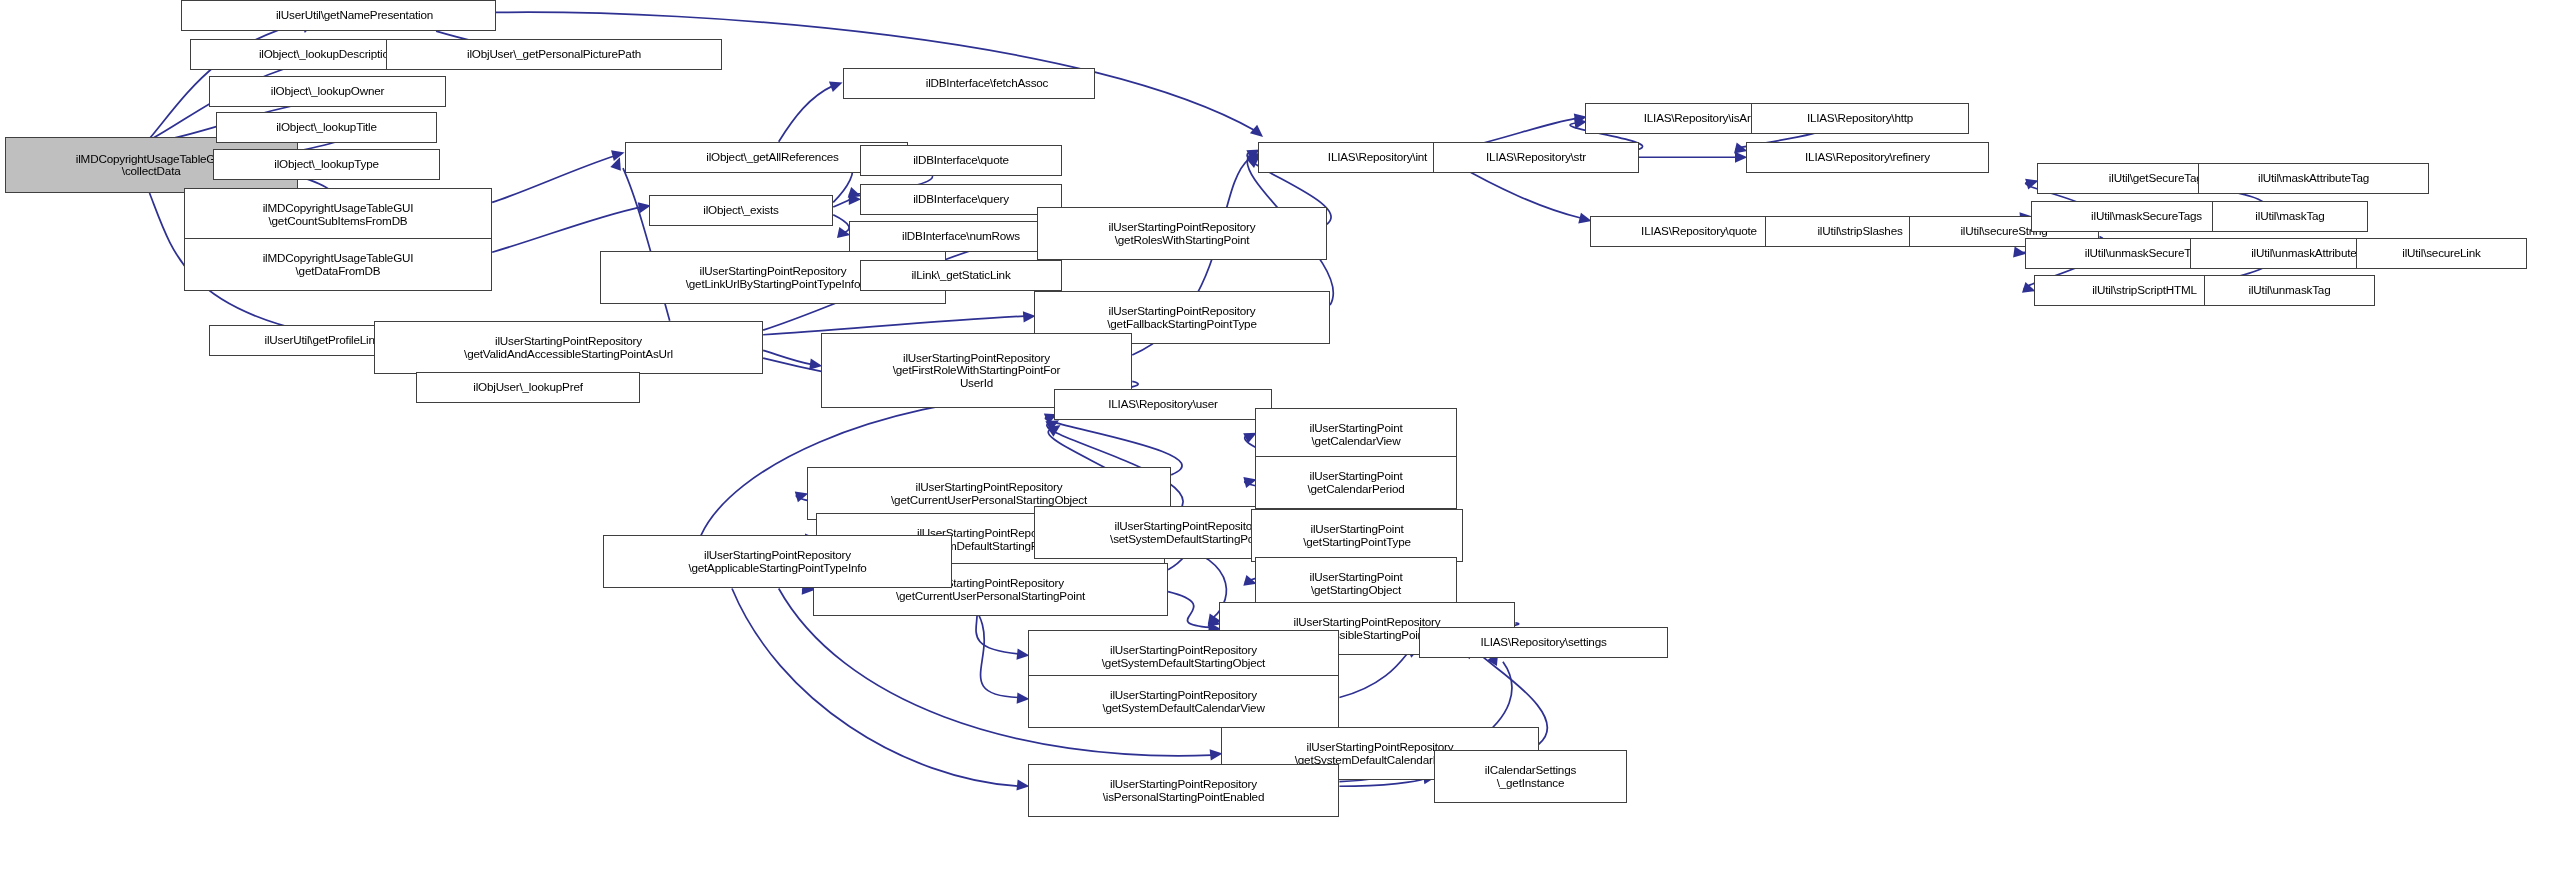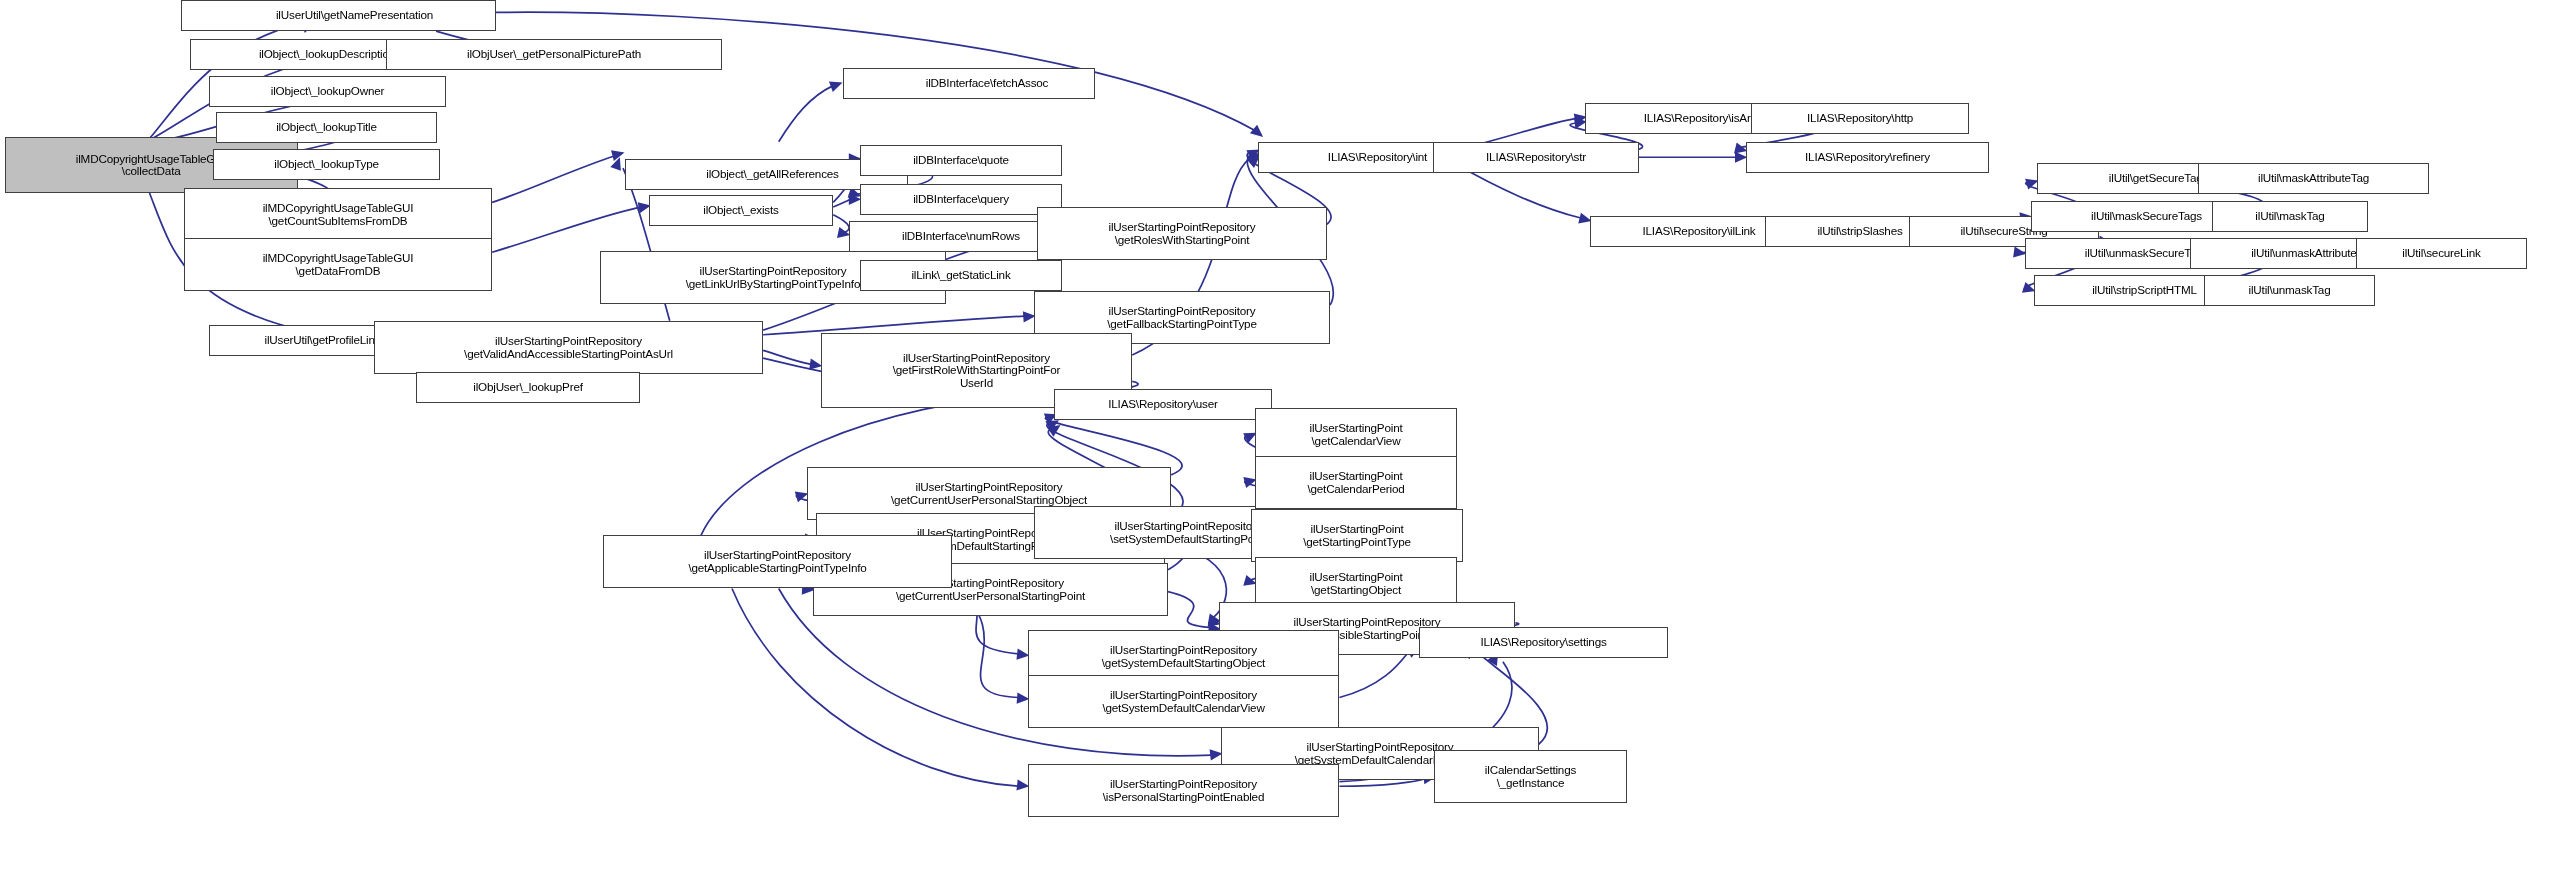--- a/index.html
+++ b/index.html
@@ -213,37 +213,37 @@
       <div class="node" style="left: 190px; top: 39px; width: 274px; height: 31px;"><span>ilObject\_lookupDescription</span></div>
       <div class="node" style="left: 209px; top: 76px; width: 237px; height: 31px;"><span>ilObject\_lookupOwner</span></div>
       <div class="node" style="left: 216px; top: 112px; width: 221px; height: 31px;"><span>ilObject\_lookupTitle</span></div>
       <div class="node" style="left: 213px; top: 149px; width: 227px; height: 31px;"><span>ilObject\_lookupType</span></div>
       <div class="node" style="left: 184px; top: 188px; width: 308px; height: 53px;"><span>ilMDCopyrightUsageTableGUI</span><span>\getCountSubItemsFromDB</span></div>
       <div class="node" style="left: 184px; top: 238px; width: 308px; height: 53px;"><span>ilMDCopyrightUsageTableGUI</span><span>\getDataFromDB</span></div>
       <div class="node" style="left: 386px; top: 39px; width: 336px; height: 31px;"><span>ilObjUser\_getPersonalPicturePath</span></div>
       <div class="node" style="left: 209px; top: 325px; width: 227px; height: 31px;"><span>ilUserUtil\getProfileLink</span></div>
       <div class="node" style="left: 374px; top: 321px; width: 389px; height: 53px;"><span>ilUserStartingPointRepository</span><span>\getValidAndAccessibleStartingPointAsUrl</span></div>
       <div class="node" style="left: 416px; top: 372px; width: 224px; height: 31px;"><span>ilObjUser\_lookupPref</span></div>
-      <div class="node" style="left: 625px; top: 159px; width: 283px; height: 31px; padding-left: 12px;"><span>ilObject\_getAllReferences</span></div>
+      <div class="node" style="left: 625px; top: 142px; width: 283px; height: 31px; padding-left: 12px;"><span>ilObject\_getAllReferences</span></div>
       <div class="node" style="left: 649px; top: 195px; width: 184px; height: 31px;"><span>ilObject\_exists</span></div>
       <div class="node" style="left: 600px; top: 251px; width: 346px; height: 53px;"><span>ilUserStartingPointRepository</span><span>\getLinkUrlByStartingPointTypeInfo</span></div>
       <div class="node" style="left: 843px; top: 68px; width: 252px; height: 31px; padding-left: 36px;"><span>ilDBInterface\fetchAssoc</span></div>
       <div class="node" style="left: 860px; top: 145px; width: 202px; height: 31px;"><span>ilDBInterface\quote</span></div>
       <div class="node" style="left: 860px; top: 184px; width: 202px; height: 31px;"><span>ilDBInterface\query</span></div>
       <div class="node" style="left: 849px; top: 221px; width: 224px; height: 31px;"><span>ilDBInterface\numRows</span></div>
       <div class="node" style="left: 860px; top: 260px; width: 202px; height: 31px;"><span>ilLink\_getStaticLink</span></div>
       <div class="node" style="left: 1037px; top: 207px; width: 290px; height: 53px;"><span>ilUserStartingPointRepository</span><span>\getRolesWithStartingPoint</span></div>
       <div class="node" style="left: 1034px; top: 291px; width: 296px; height: 53px;"><span>ilUserStartingPointRepository</span><span>\getFallbackStartingPointType</span></div>
       <div class="node" style="left: 821px; top: 333px; width: 311px; height: 75px;"><span>ilUserStartingPointRepository</span><span>\getFirstRoleWithStartingPointFor</span><span>UserId</span></div>
       <div class="node" style="left: 1258px; top: 142px; width: 199px; height: 31px; padding-left: 40px;"><span>ILIAS\Repository\int</span></div>
       <div class="node" style="left: 1433px; top: 142px; width: 206px; height: 31px;"><span>ILIAS\Repository\str</span></div>
       <div class="node" style="left: 1585px; top: 103px; width: 240px; height: 31px;"><span>ILIAS\Repository\isArray</span></div>
       <div class="node" style="left: 1751px; top: 103px; width: 218px; height: 31px;"><span>ILIAS\Repository\http</span></div>
       <div class="node" style="left: 1746px; top: 142px; width: 243px; height: 31px;"><span>ILIAS\Repository\refinery</span></div>
-      <div class="node" style="left: 1590px; top: 216px; width: 218px; height: 31px;"><span>ILIAS\Repository\ilLink</span></div>
+      <div class="node" style="left: 1590px; top: 216px; width: 218px; height: 31px;"><span>ILIAS\Repository\quote</span></div>
       <div class="node" style="left: 1765px; top: 216px; width: 190px; height: 31px;"><span>ilUtil\stripSlashes</span></div>
       <div class="node" style="left: 1909px; top: 216px; width: 190px; height: 31px;"><span>ilUtil\secureString</span></div>
       <div class="node" style="left: 2037px; top: 163px; width: 218px; height: 31px; padding-left: 25px;"><span>ilUtil\getSecureTags</span></div>
       <div class="node" style="left: 2031px; top: 201px; width: 231px; height: 31px;"><span>ilUtil\maskSecureTags</span></div>
       <div class="node" style="left: 2025px; top: 238px; width: 243px; height: 31px;"><span>ilUtil\unmaskSecureTags</span></div>
       <div class="node" style="left: 2034px; top: 275px; width: 221px; height: 31px;"><span>ilUtil\stripScriptHTML</span></div>
       <div class="node" style="left: 2198px; top: 163px; width: 231px; height: 31px;"><span>ilUtil\maskAttributeTag</span></div>
       <div class="node" style="left: 2212px; top: 201px; width: 156px; height: 31px; text-align: center;"><span>ilUtil\maskTag</span></div>
       <div class="node" style="left: 2190px; top: 238px; width: 246px; height: 31px;"><span>ilUtil\unmaskAttributeTag</span></div>
       <div class="node" style="left: 2204px; top: 275px; width: 171px; height: 31px;"><span>ilUtil\unmaskTag</span></div>

